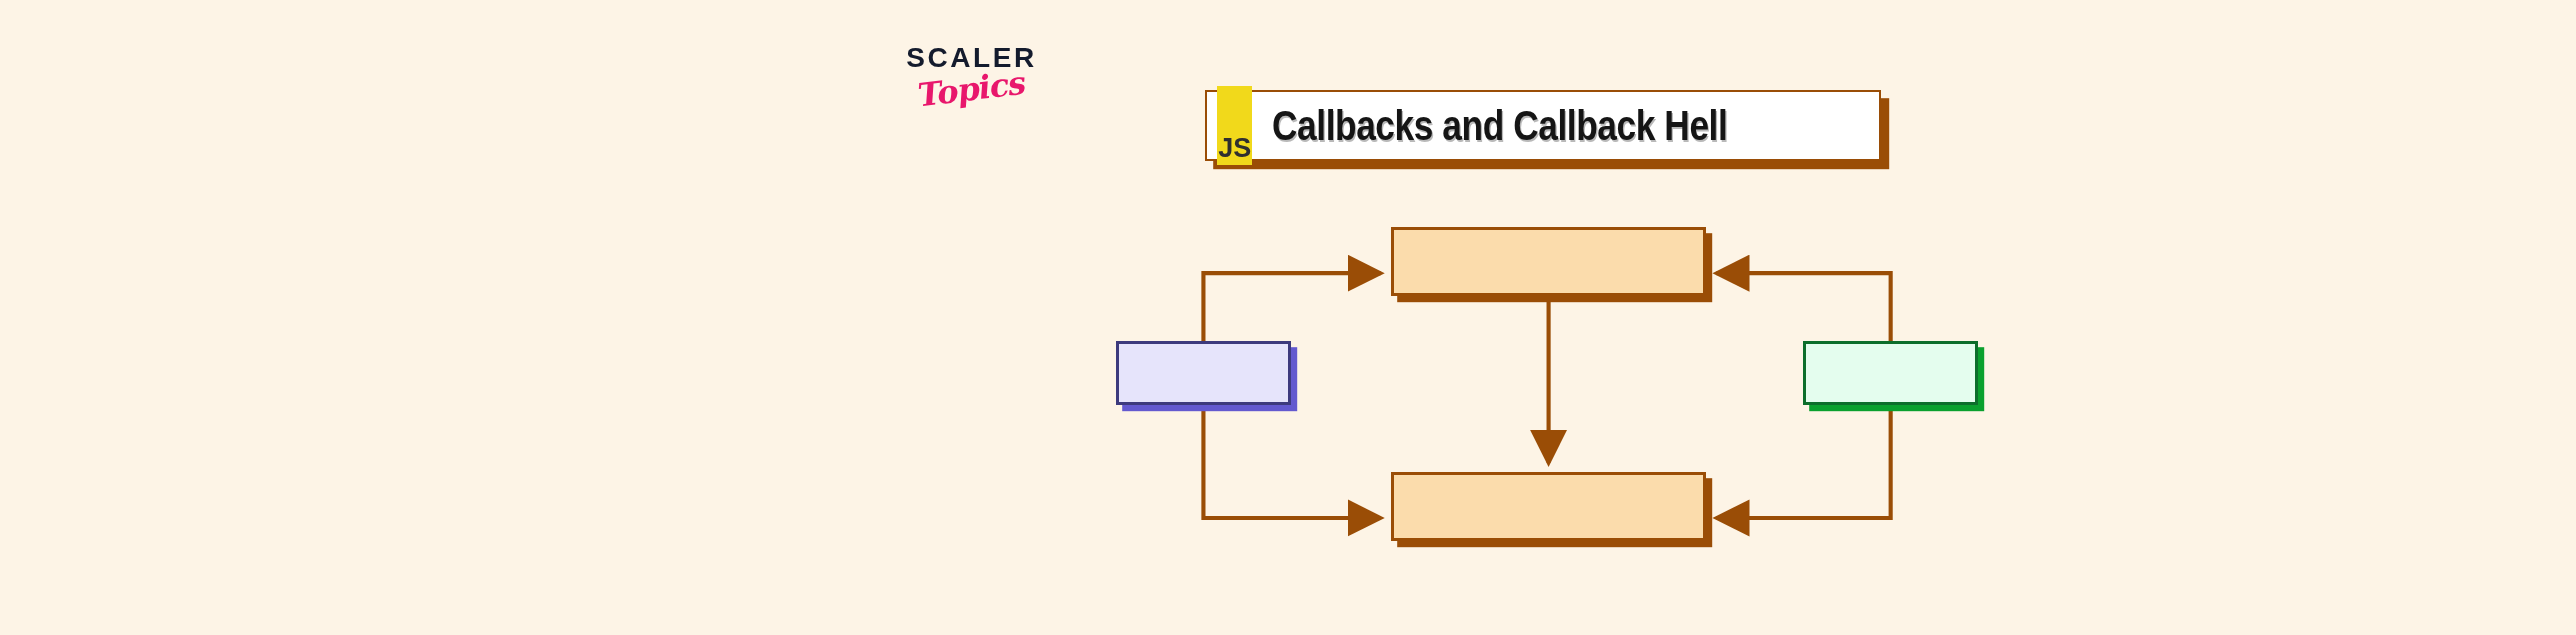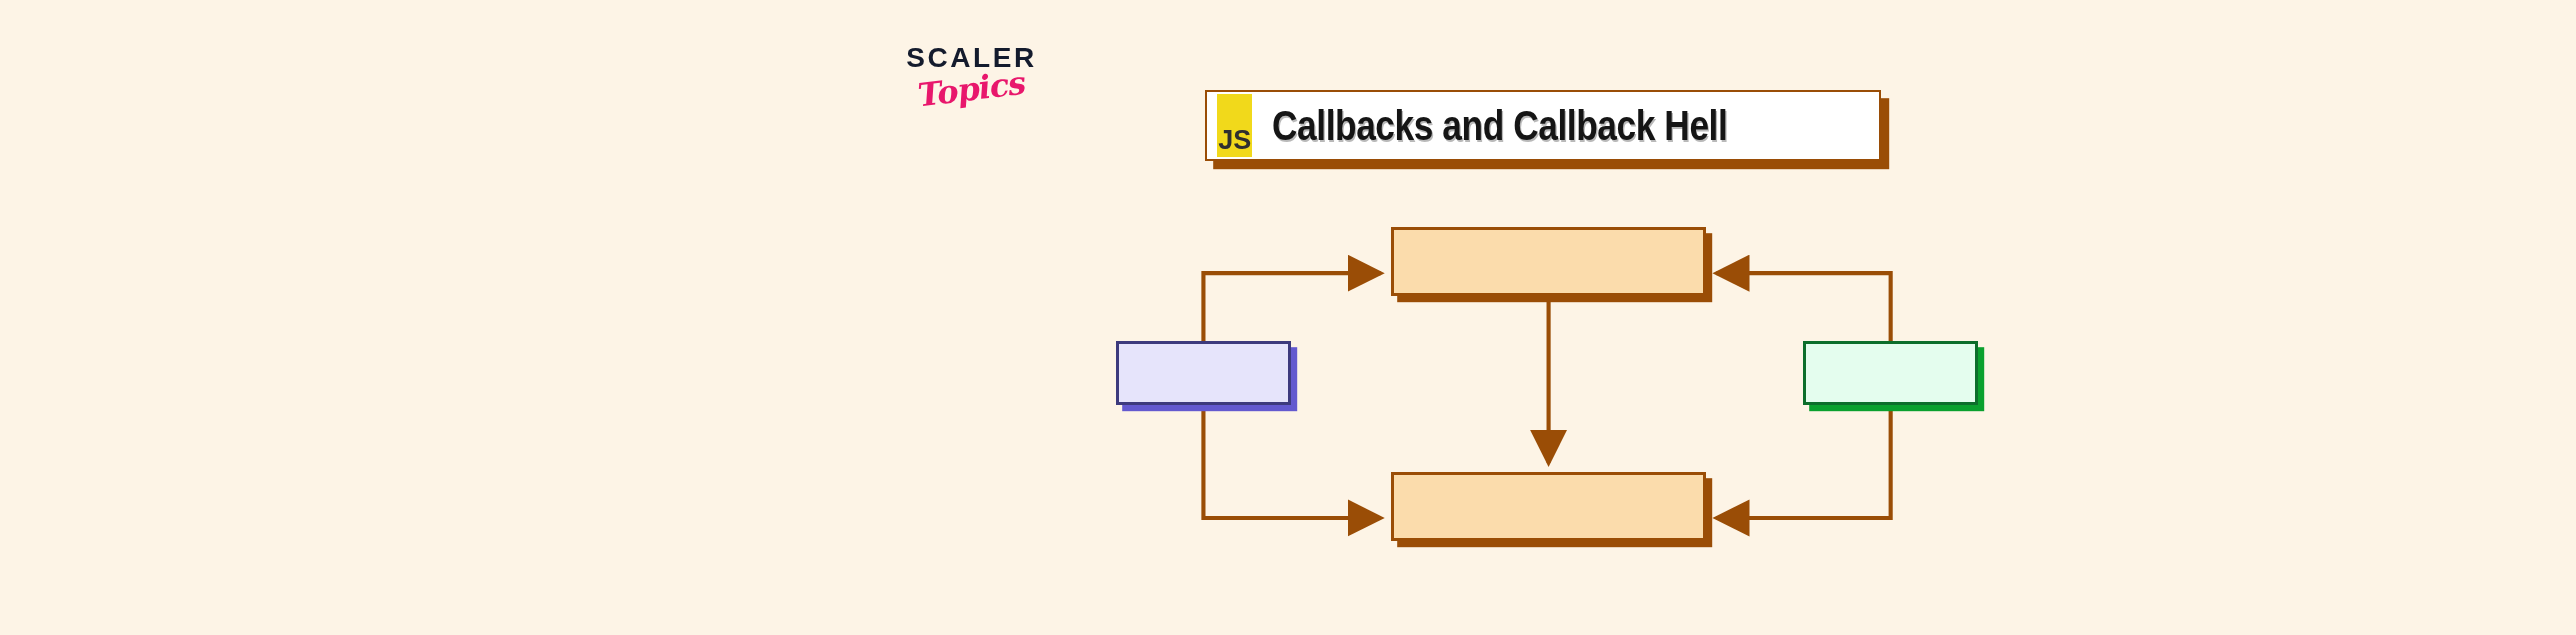--- a/index.html
+++ b/index.html
@@ -62,21 +62,21 @@
     height: 71px;
     background: #ffffff;
     border: 2.1px solid #9a4d06;
     box-sizing: border-box;
     display: flex;
     align-items: center;
     box-shadow: 8.2px 8.2px 0 0 #9a4d06;
   }
   .banner-badge {
     width: 35px;
-    height: 63px;
+    height: 79px;
     background: #f1d91b;
     margin-left: 10.3px;
     display: flex;
     align-items: flex-end;
     justify-content: center;
     box-sizing: border-box;
     flex: 0 0 auto;
   }
   .banner-badge span {
     font-family: "Liberation Sans", sans-serif;

